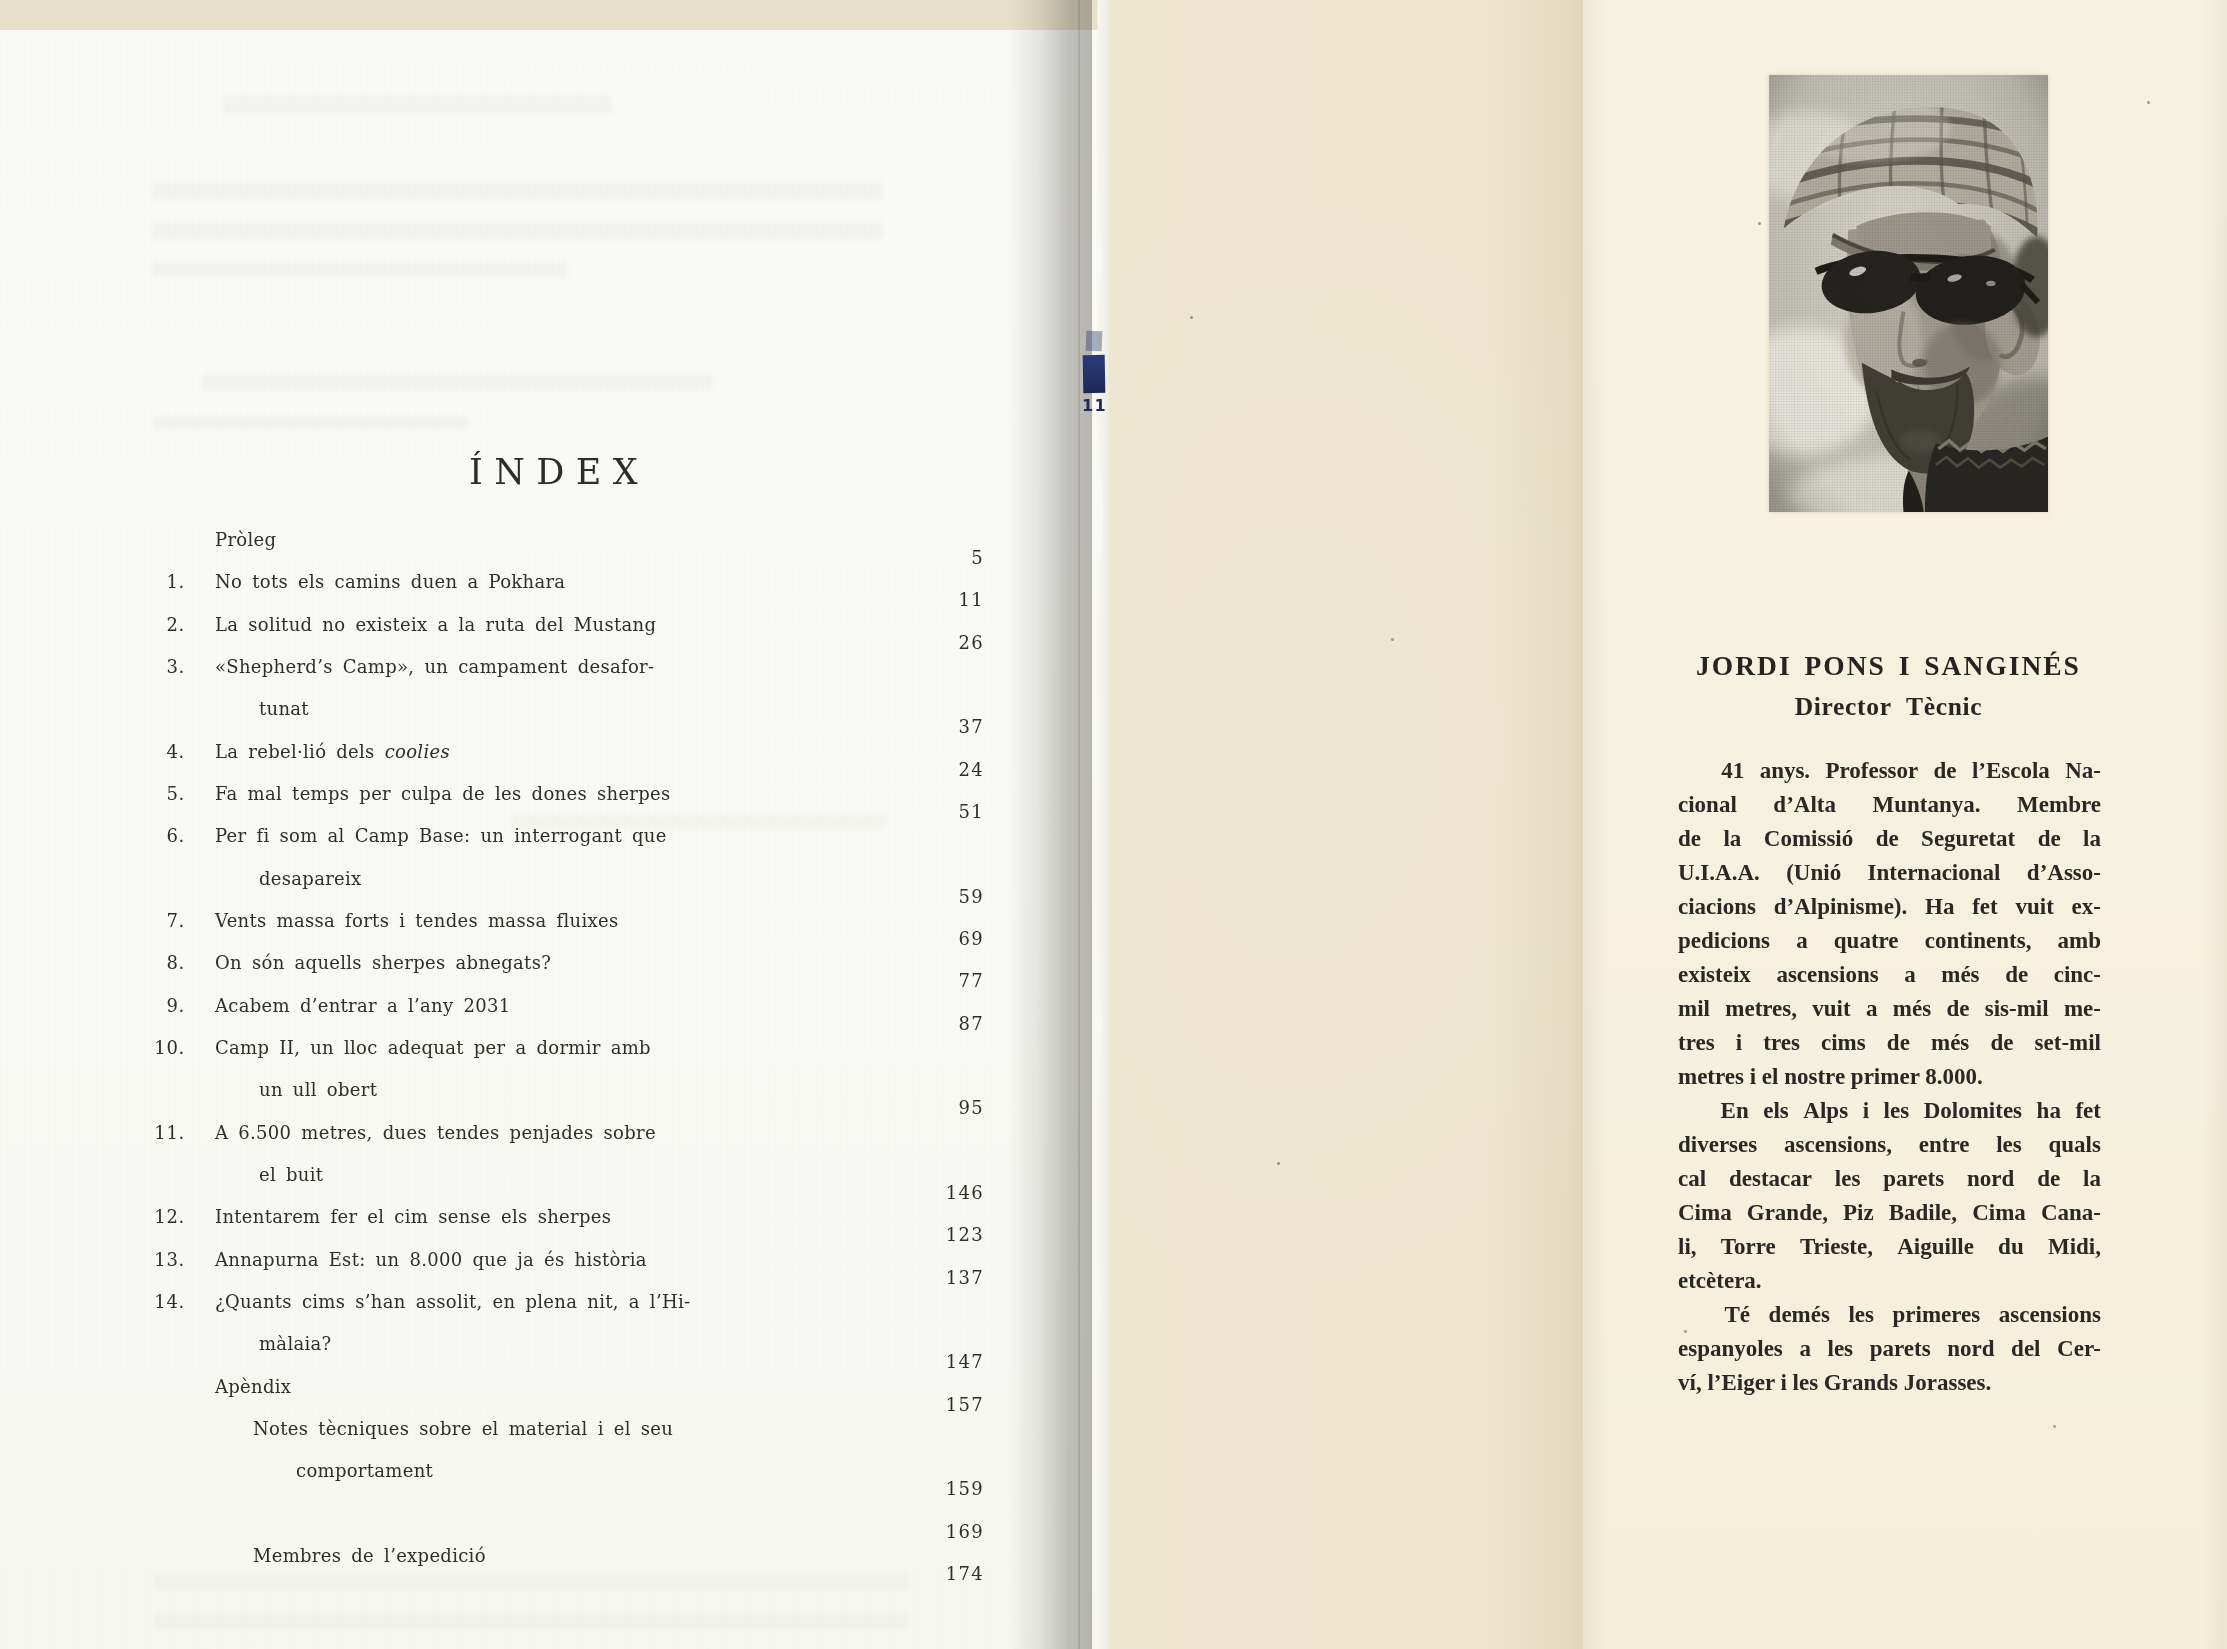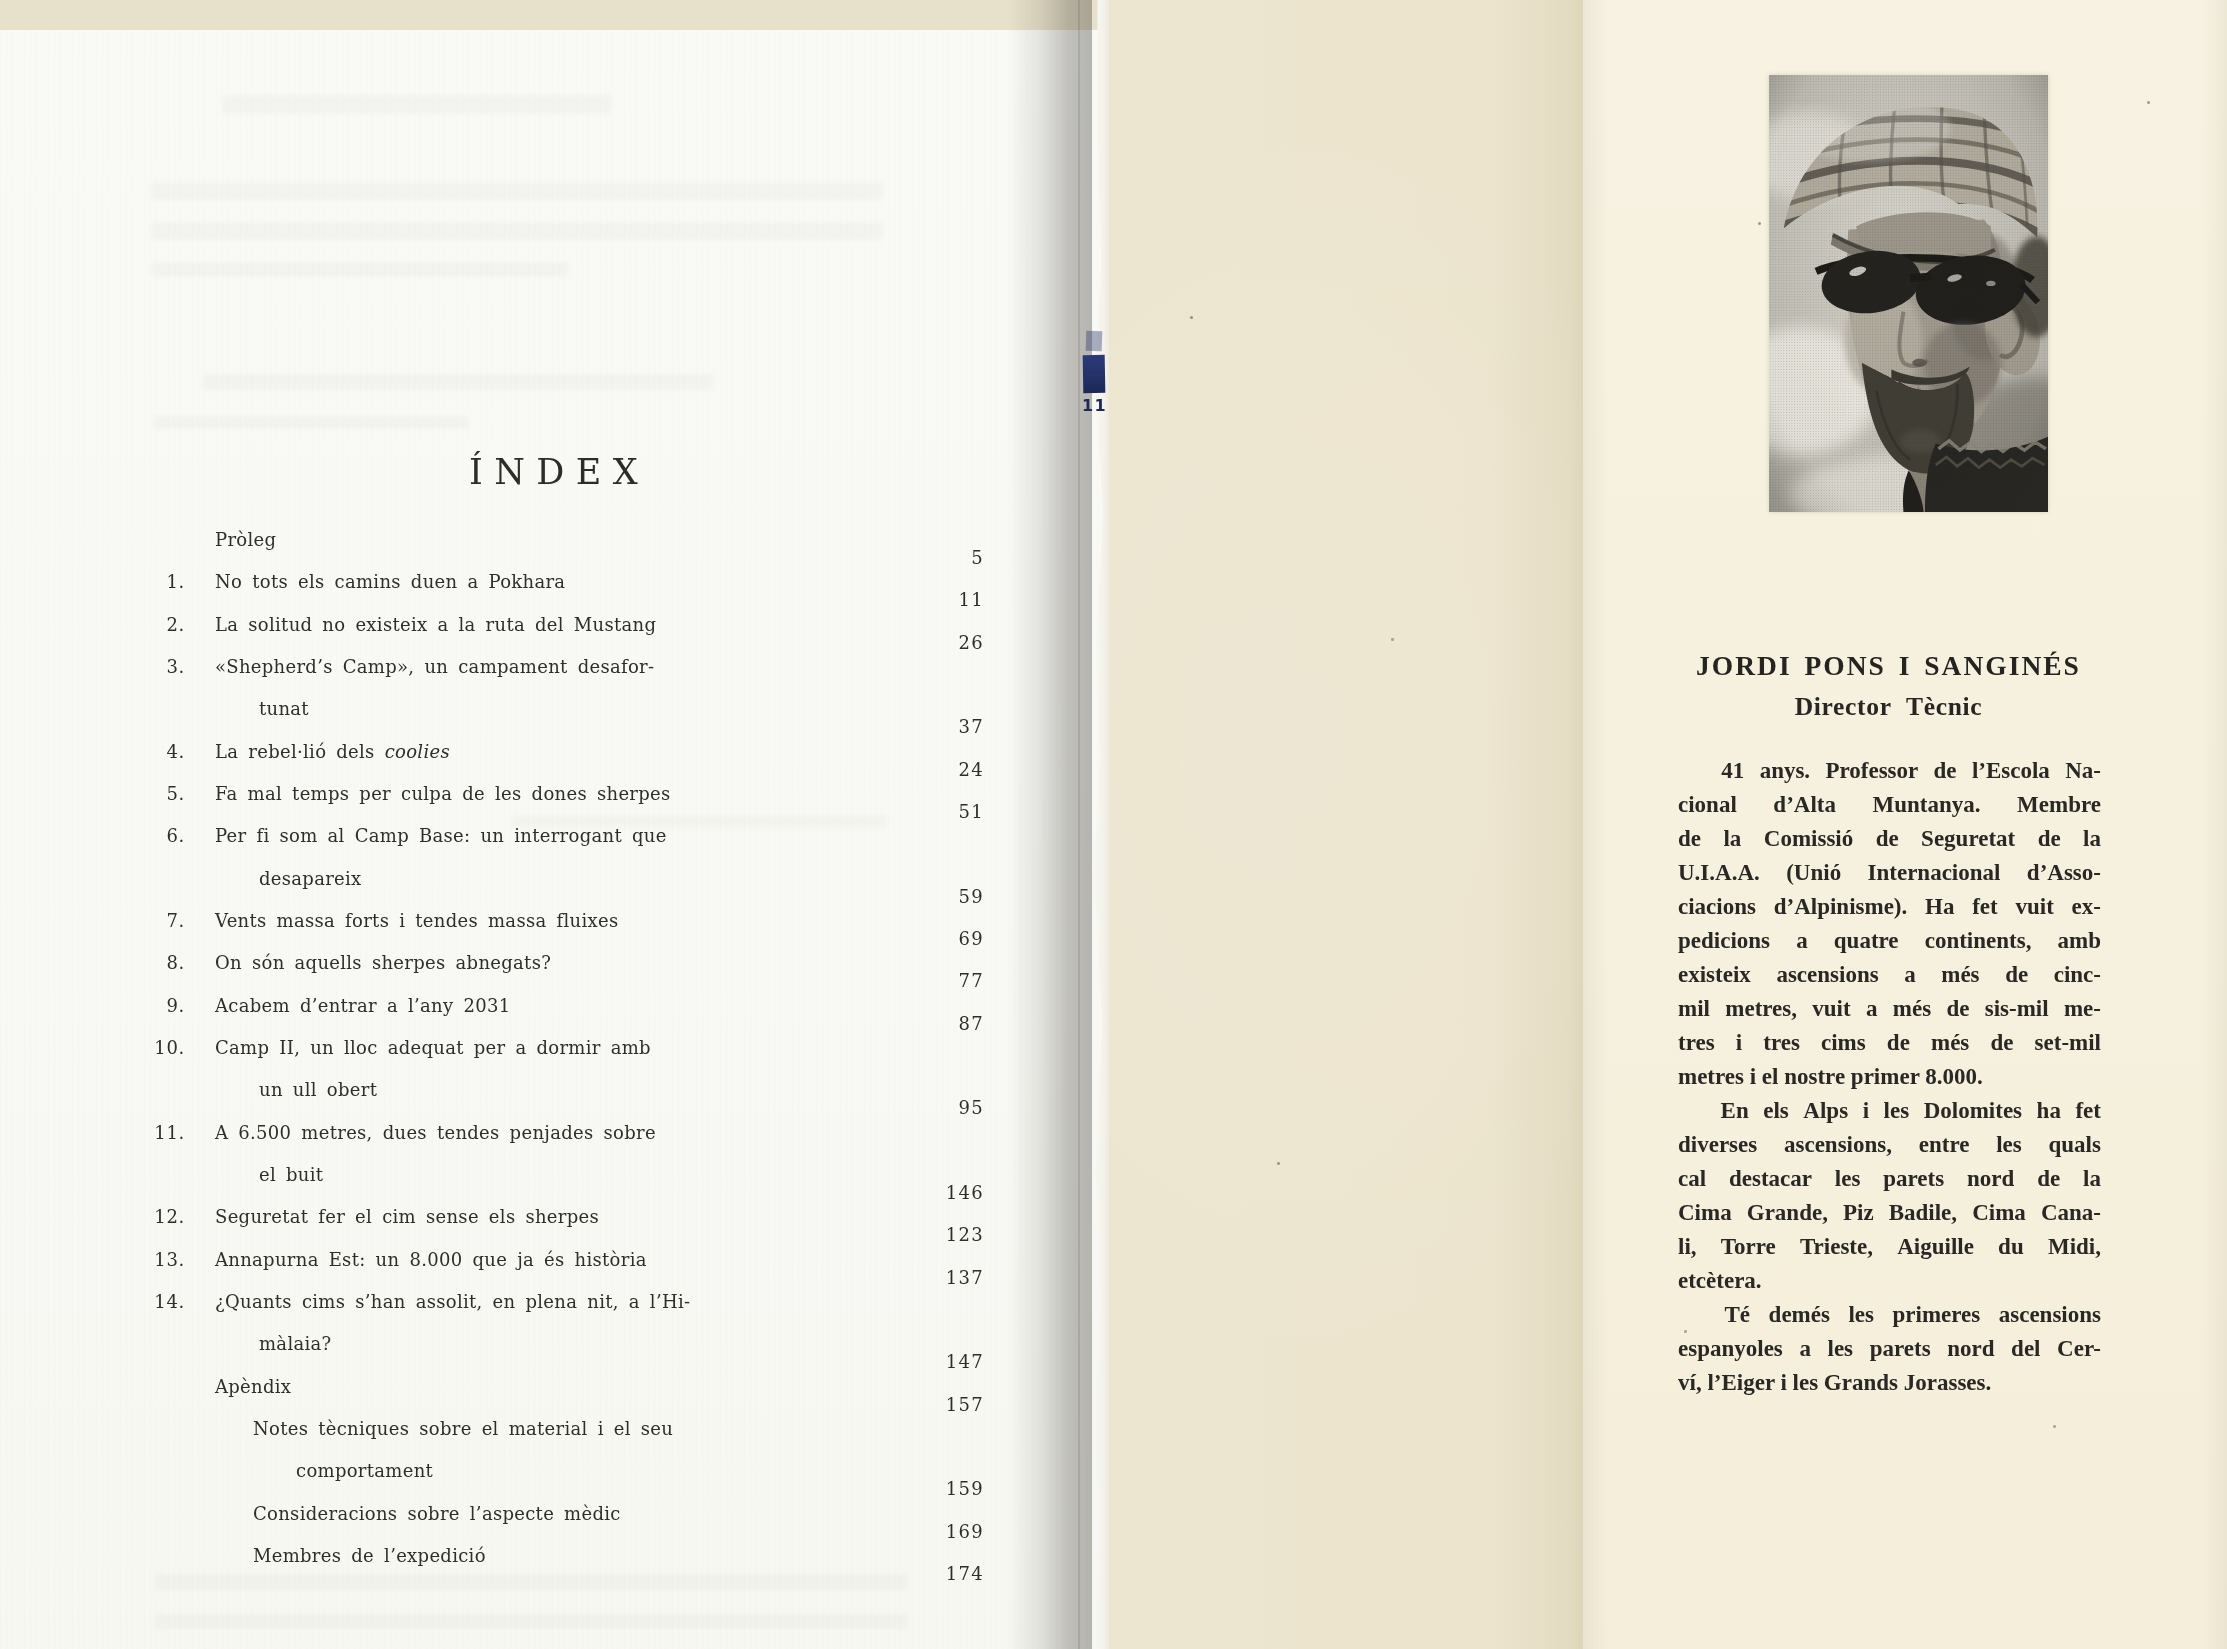--- a/index.html
+++ b/index.html
@@ -156,36 +156,35 @@
       <div class="toc-num" style="top: 466px;">9.</div>
       <div class="toc-page" style="top: 484px;">87</div>
       <div class="toc-line ind-0" style="top: 508px;"><span>Camp II, un lloc adequat per a dormir amb</span></div>
       <div class="toc-line ind-1" style="top: 550px;"><span>un ull obert</span></div>
       <div class="toc-num" style="top: 508px;">10.</div>
       <div class="toc-page" style="top: 568px;">95</div>
       <div class="toc-line ind-0" style="top: 593px;"><span>A 6.500 metres, dues tendes penjades sobre</span></div>
       <div class="toc-line ind-1" style="top: 635px;"><span>el buit</span></div>
       <div class="toc-num" style="top: 593px;">11.</div>
       <div class="toc-page" style="top: 653px;">146</div>
-      <div class="toc-line ind-0" style="top: 677px;"><span>Seguretat fer el cim sense els sherpes</span></div>
+      <div class="toc-line ind-0" style="top: 677px;"><span>Intentarem fer el cim sense els sherpes</span></div>
       <div class="toc-num" style="top: 677px;">12.</div>
       <div class="toc-page" style="top: 695px;">123</div>
       <div class="toc-line ind-0" style="top: 720px;"><span>Annapurna Est: un 8.000 que ja és història</span></div>
       <div class="toc-num" style="top: 720px;">13.</div>
       <div class="toc-page" style="top: 738px;">137</div>
       <div class="toc-line ind-0" style="top: 762px;"><span>¿Quants cims s’han assolit, en plena nit, a l’Hi-</span></div>
       <div class="toc-line ind-1" style="top: 804px;"><span>màlaia?</span></div>
       <div class="toc-num" style="top: 762px;">14.</div>
       <div class="toc-page" style="top: 822px;">147</div>
       <div class="toc-line ind-0" style="top: 847px;"><span>Apèndix</span></div>
       <div class="toc-page" style="top: 865px;">157</div>
       <div class="toc-line ind-2" style="top: 889px;"><span>Notes tècniques sobre el material i el seu</span></div>
       <div class="toc-line ind-3" style="top: 931px;"><span>comportament</span></div>
       <div class="toc-page" style="top: 949px;">159</div>
-      <div class="toc-line ind-2" style="top: 974px;"><span>Consideracions sobre l’aspecte mèdic</span></div>
       <div class="toc-page" style="top: 992px;">169</div>
       <div class="toc-line ind-2" style="top: 1016px;"><span>Membres de l’expedició</span></div>
       <div class="toc-page" style="top: 1034px;">174</div>
     </div>
 </div>
 
 <div class="gutter-shadow"></div>
 <div class="torn-line"></div>
 <div class="torn-strip"></div>
 <div class="ink-mark-faded"></div>

